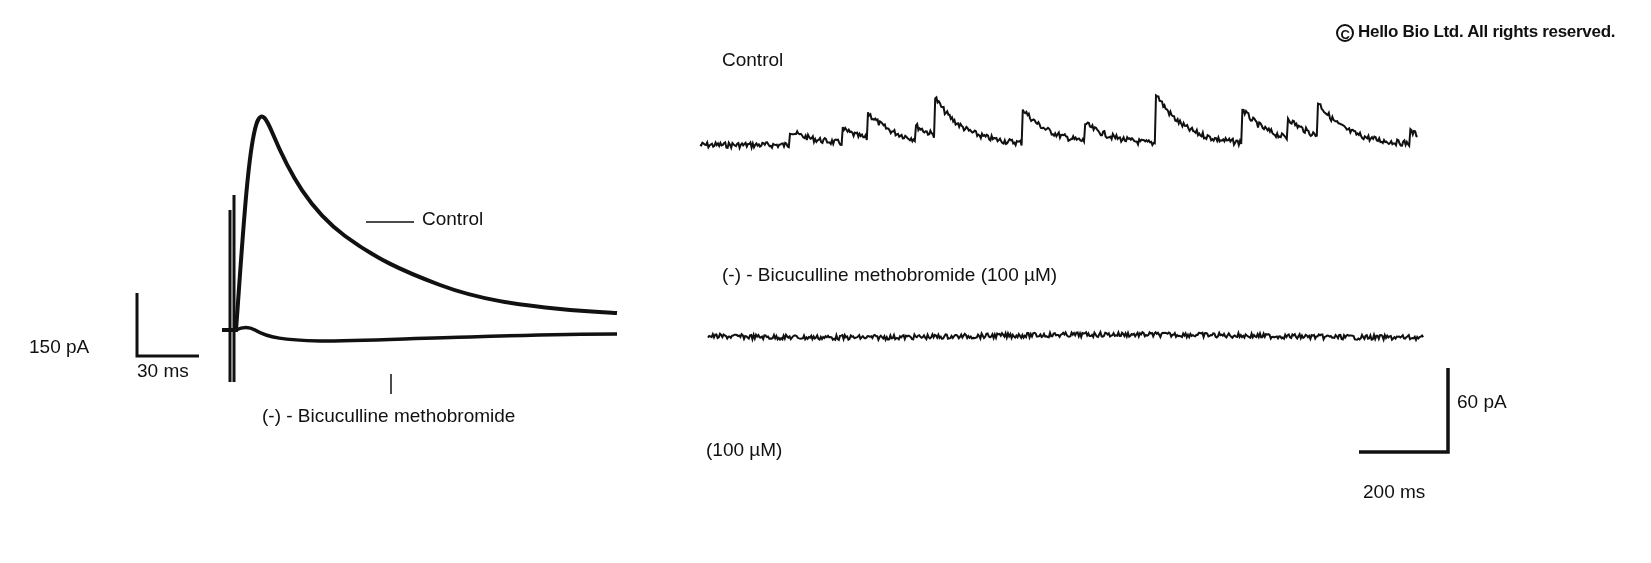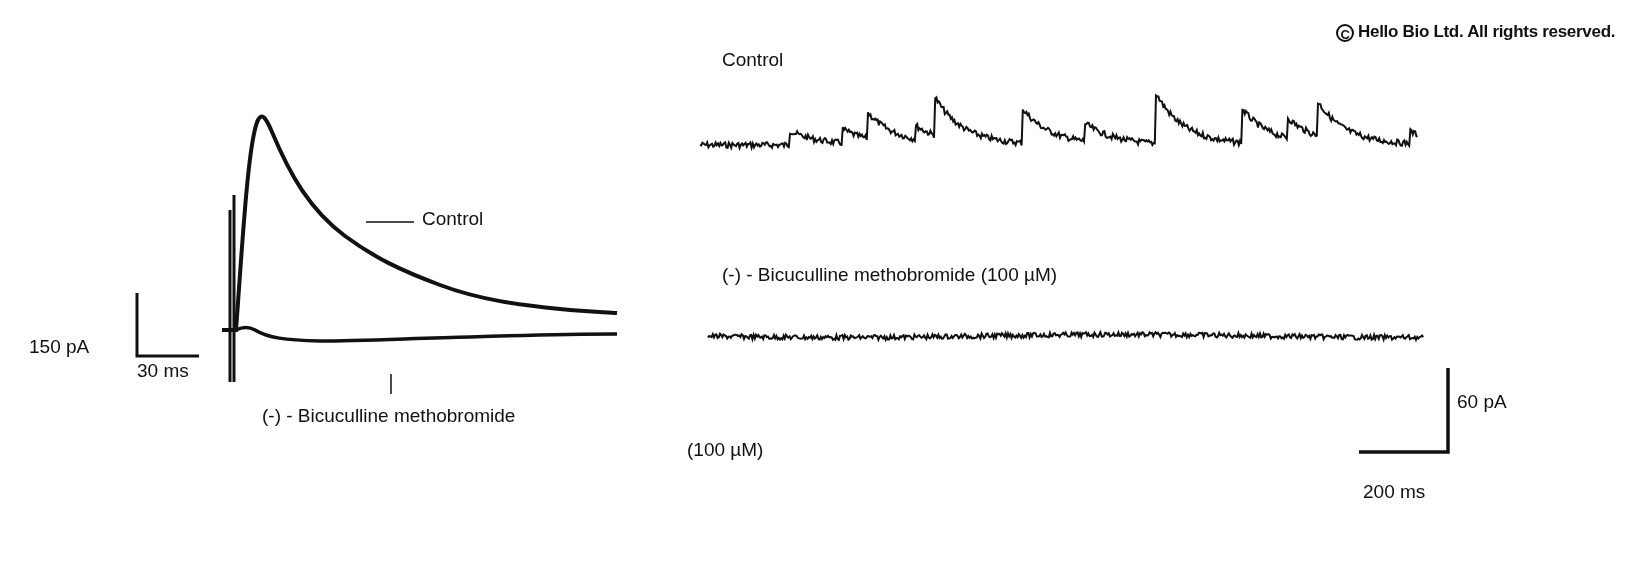--- a/index.html
+++ b/index.html
@@ -19,21 +19,21 @@
 <div>
   <div class="lbl" style="left:422px;top:209px;">Control</div>
   <div class="lbl" style="left:222px;top:406px;margin-left:40px;">(-) - Bicuculline methobromide</div>
   <div class="lbl" style="left:29px;top:317px;margin-top:20px;">150 pA</div>
   <div class="lbl" style="left:137px;top:361px;">30 ms</div>
 </div>
 
 <div>
   <div class="lbl" style="left:722px;top:50px;">Control</div>
   <div class="lbl" style="left:722px;top:265px;">(-) - Bicuculline methobromide (100 µM)</div>
-  <div class="lbl" style="left:687px;top:440px;">(100 µM)</div>
+  <div class="lbl" style="left:706px;top:440px;">(100 µM)</div>
   <div class="lbl" style="left:1457px;top:392px;">60 pA</div>
   <div class="lbl" style="left:1363px;top:482px;">200 ms</div>
 </div>
 
 <svg width="1651" height="563">
 
   <path d="M137 293 L137 356 L199 356" stroke="#111" stroke-width="3" fill="none"></path>
 
   <path d="M230 210 L230 382 M234 195 L234 382" stroke="#111" stroke-width="3" fill="none"></path>
 

